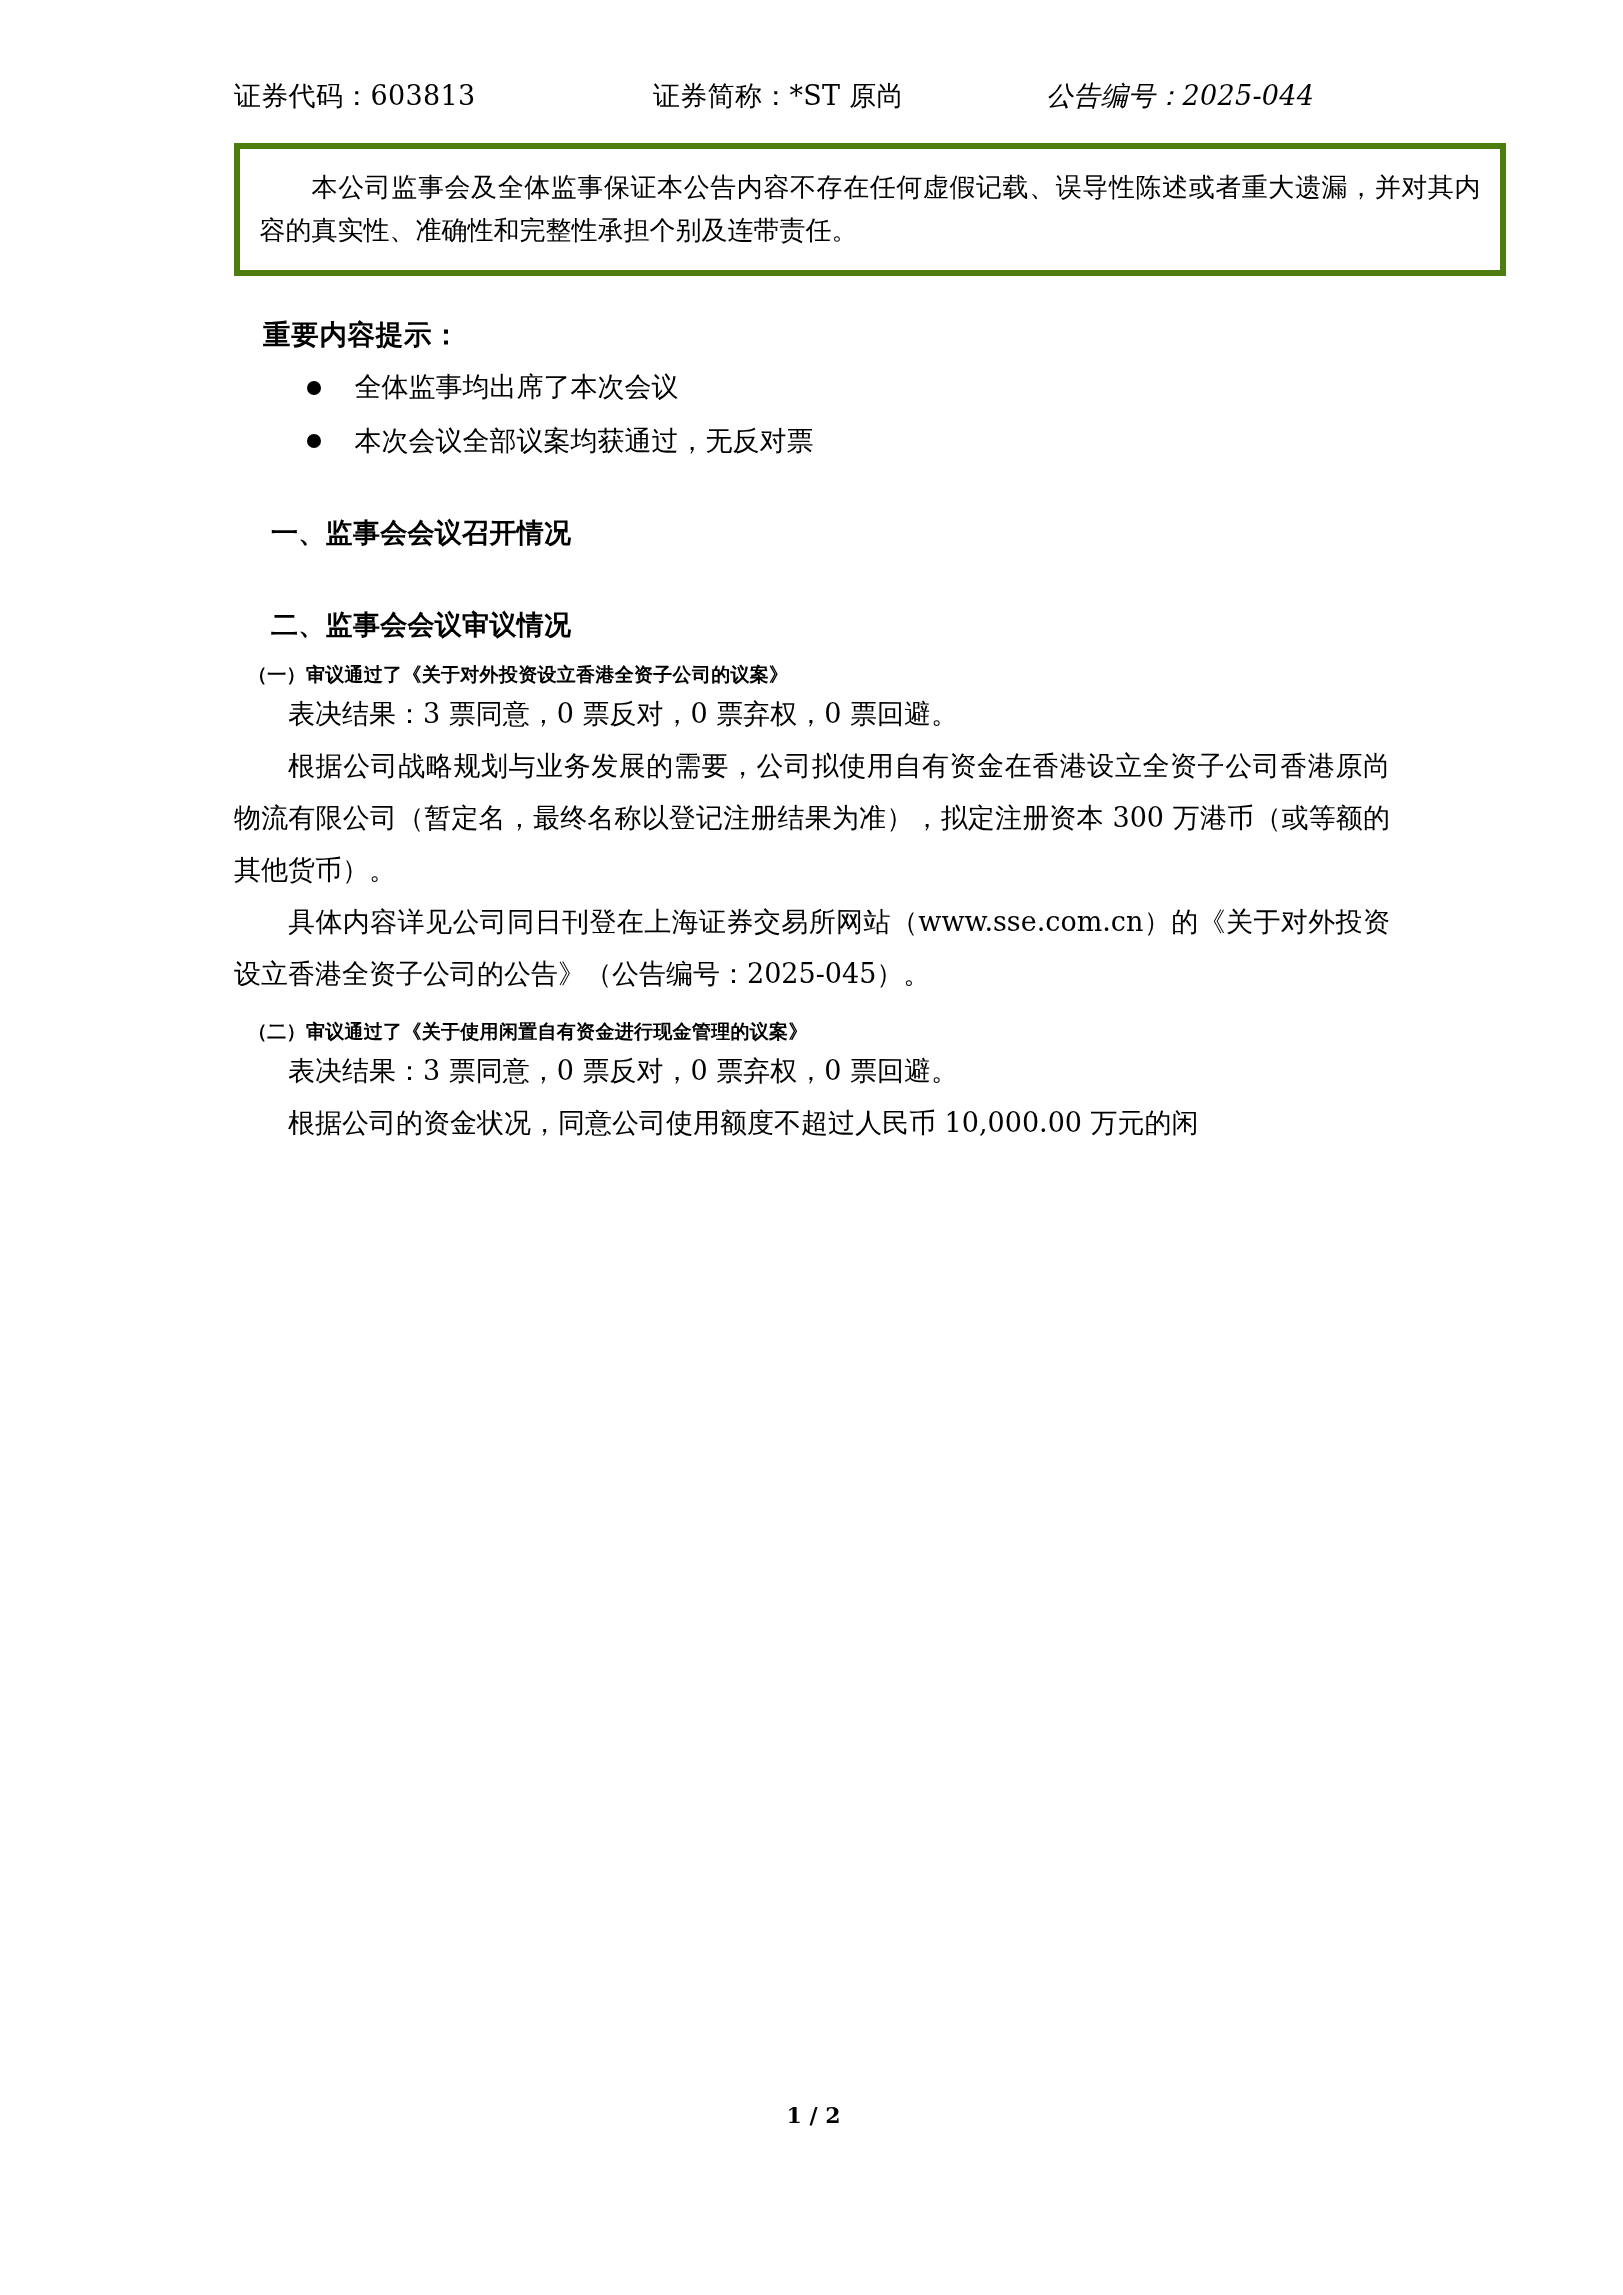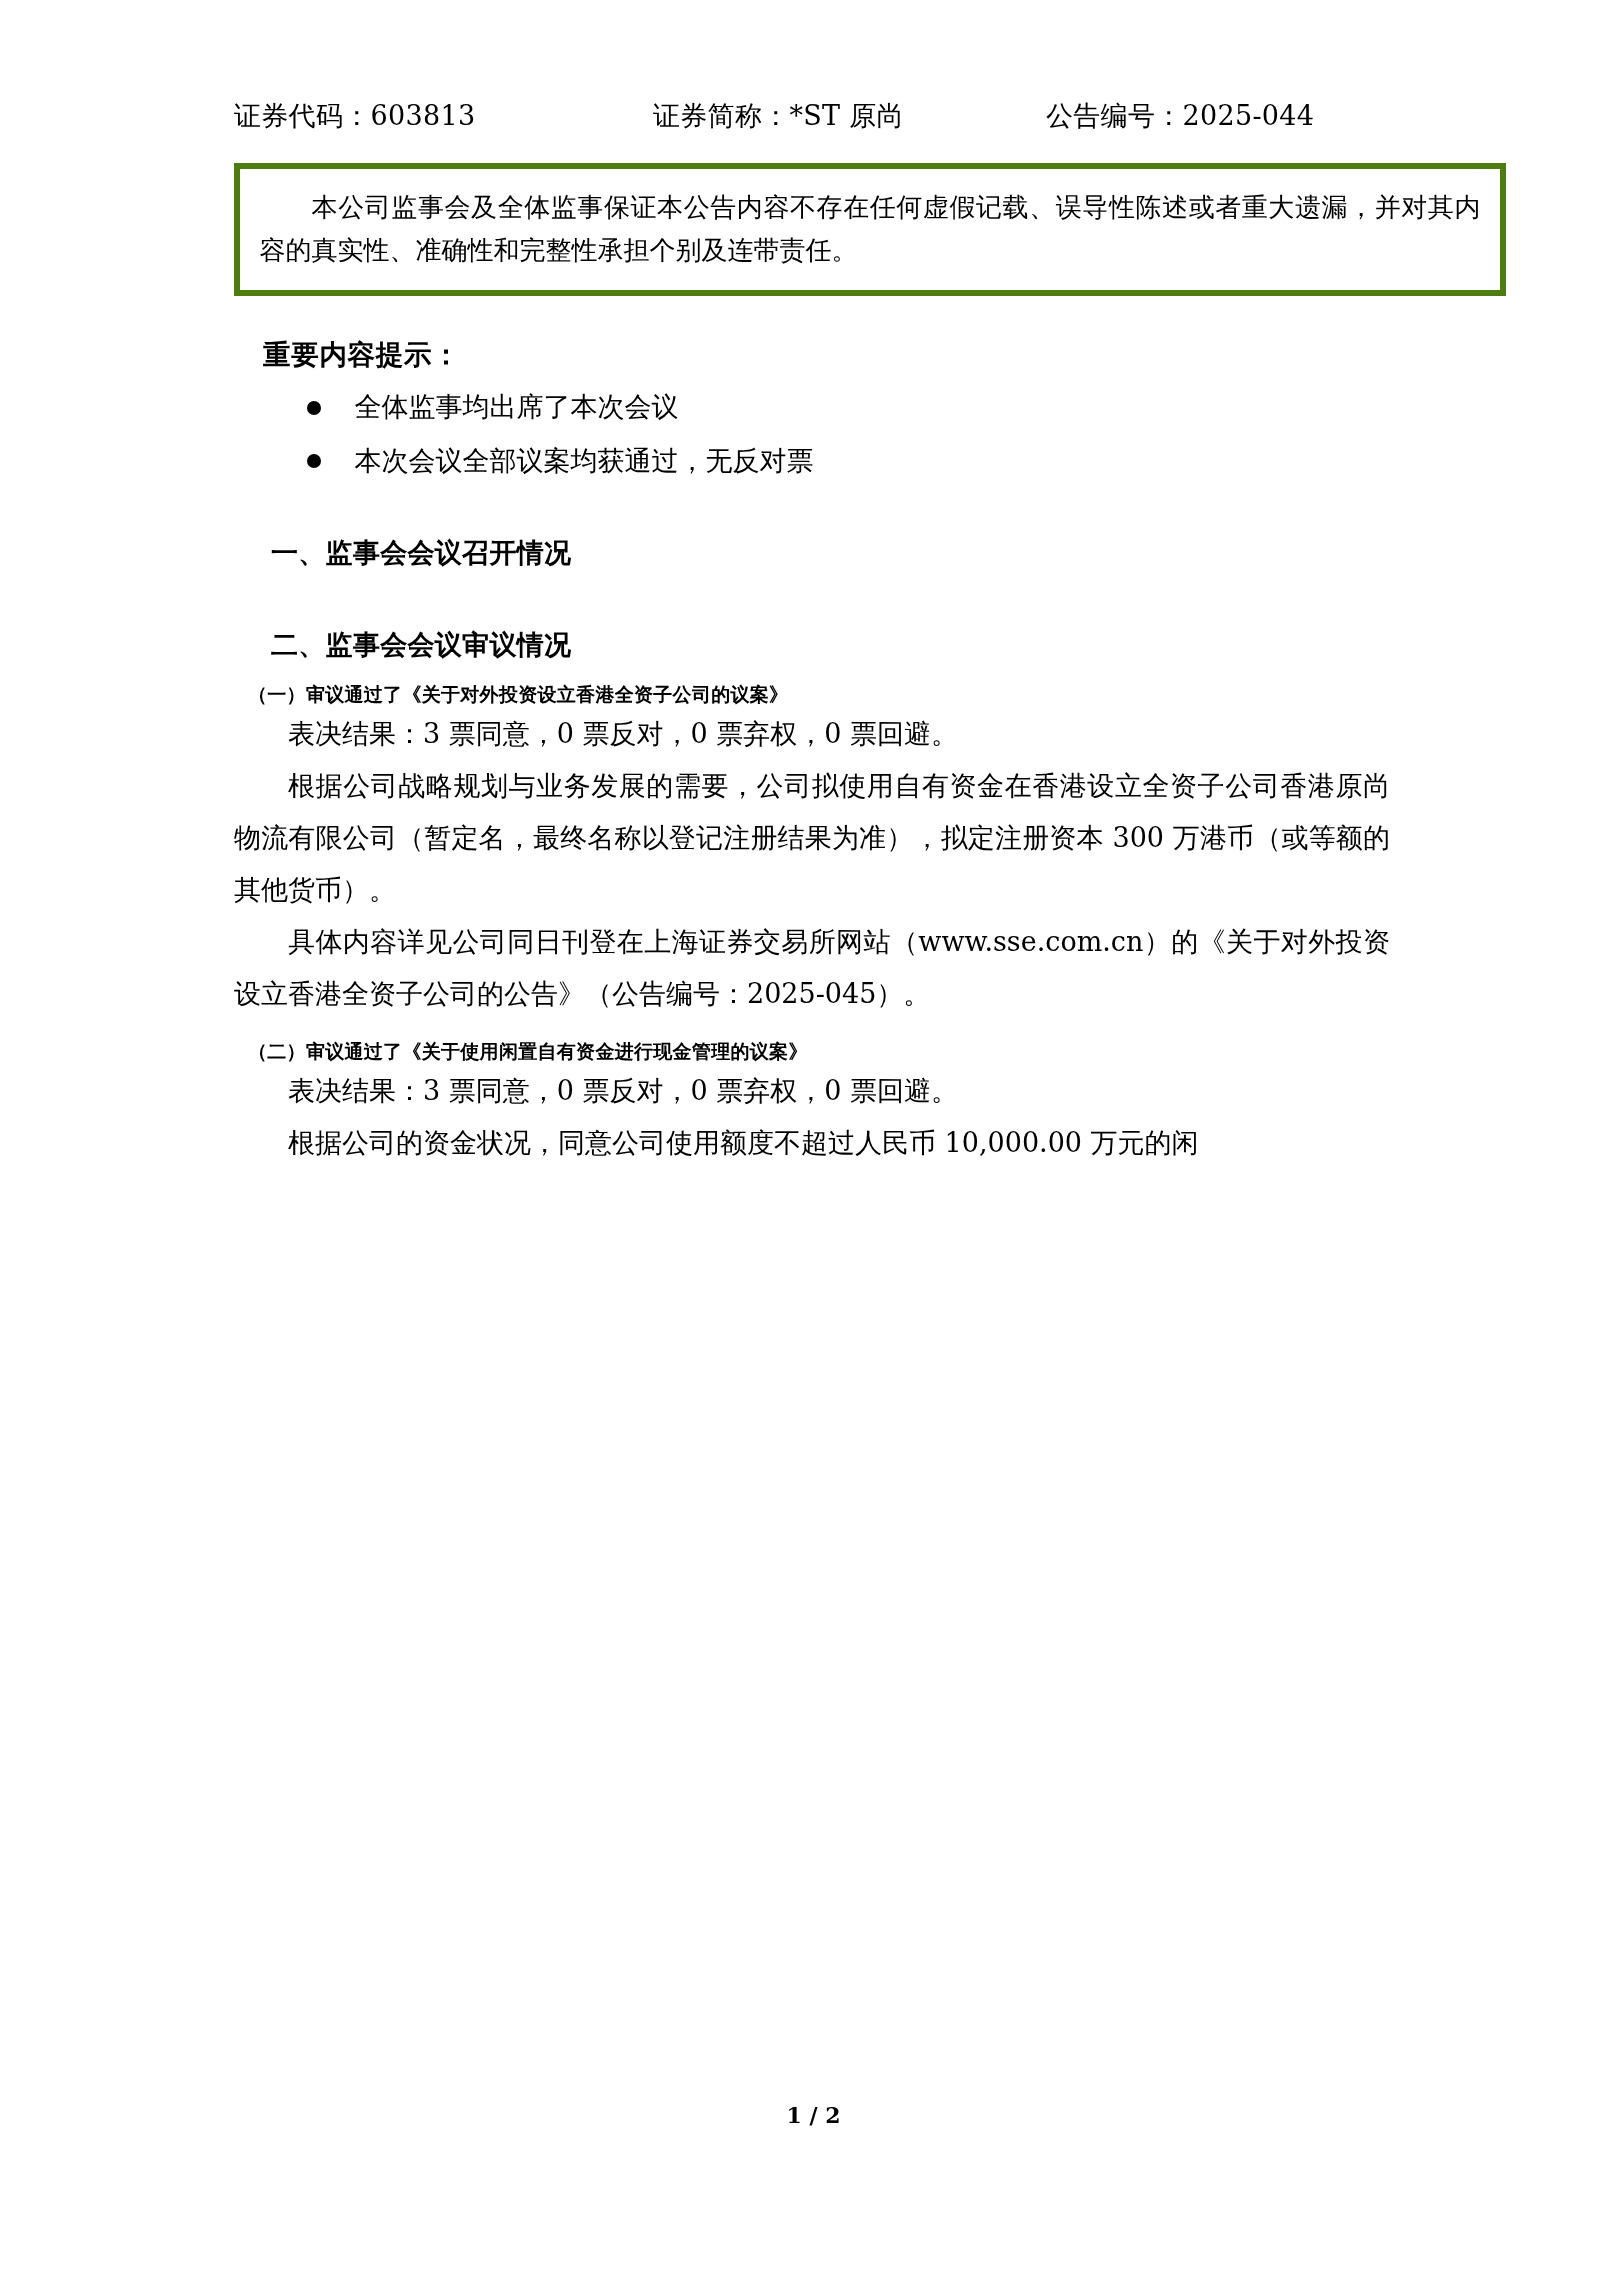--- a/index.html
+++ b/index.html
@@ -22,30 +22,30 @@
   }
   .content {
     position: absolute;
     left: 234px;
     top: 0;
     width: 1156px;
   }
 
   
   .code-line {
-    margin-top: 100px;
+    margin-top: 80px;
     display: flex;
     font-size: 27px;
     line-height: 1.2;
     letter-spacing: 0.3px;
     white-space: nowrap;
   }
   .code-line .seg-code { width: 419px; }
   .code-line .seg-abbr { width: 393px; }
-  .code-line .seg-no   { flex: 1; }
+  .code-line .seg-no   { flex: 1; font-style: italic; }
 
   
   .doc-title {
     margin-top: 29px;
     text-align: center;
     color: #FF0000;
     font-weight: bold;
     font-size: 34px;
     line-height: 1.33;
     letter-spacing: 0.7px;

